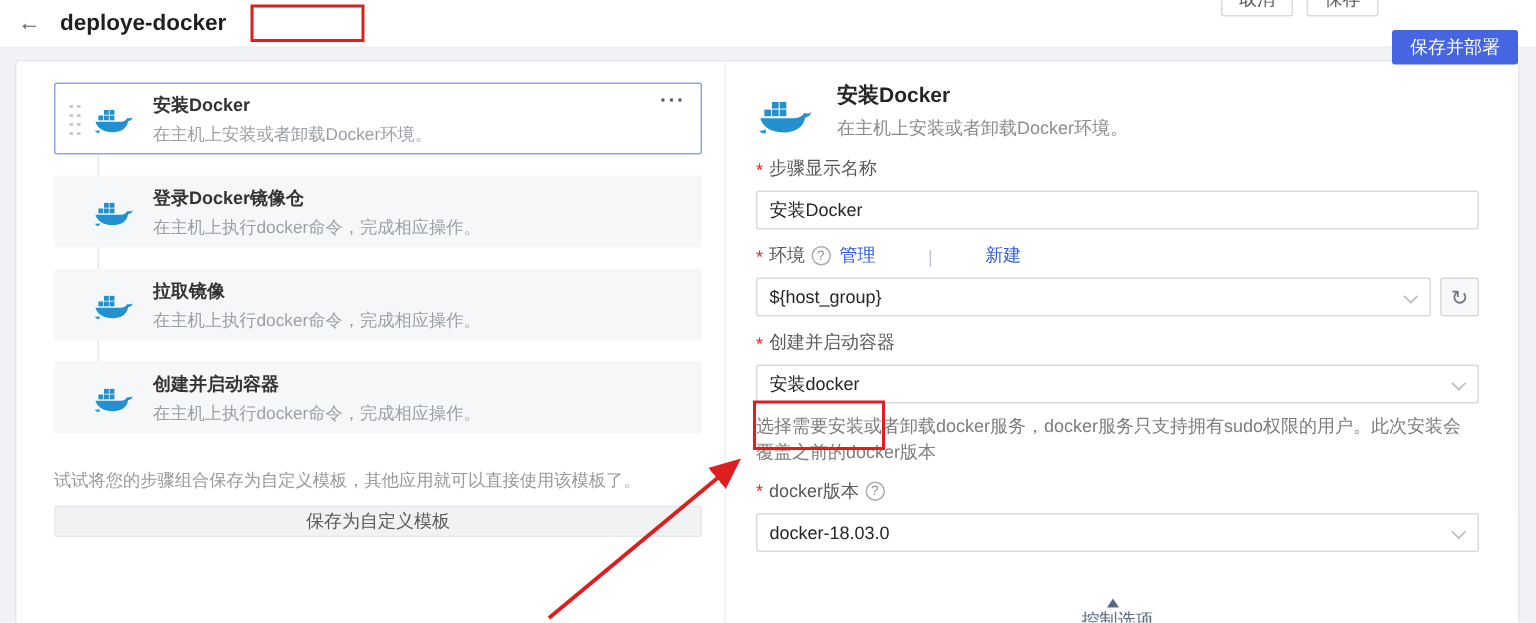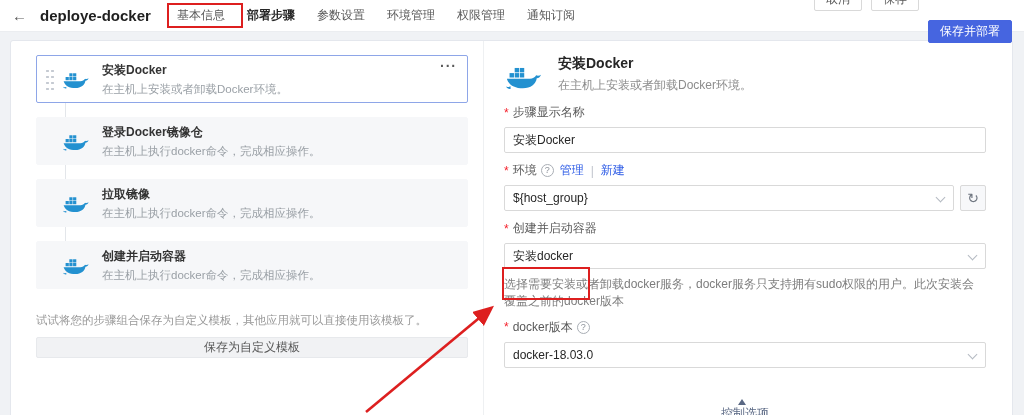--- a/index.html
+++ b/index.html
@@ -70,21 +70,21 @@
   .panel-head .whale svg { width:37px; height:29px; margin:3px 15px 0 2px; }
   .panel-title { font-size:14px; font-weight:bold; color:#262626; }
   .panel-desc { font-size:12px; color:#8c8c8c; margin-top:4px; }
 
   .field-label { display:flex; align-items:center; font-size:12px; color:#595959; margin:9px 0 6px; }
   .star { color:#f5222d; margin-right:4px; }
   .help-icon {
     width:13px; height:13px; border:1px solid #a9aeb5; border-radius:50%;
     font-size:9px; line-height:11px; text-align:center; color:#8c9199; margin:0 4px; flex:none;
   }
-  .label-links { display:flex; align-items:center; margin-left:2px; }
+  .label-links { display:flex; align-items:center; margin-left:2px;gap:28px; }
   .link { color:#2e5ce6; cursor:pointer; }
   .link-sep { color:#c0c4cc; margin:0 7px; }
 
   .text-input, .select {
     position:relative; height:26px; display:flex; align-items:center;
     border:1px solid #d9d9d9; border-radius:2px; background:#fff;
     padding:0 22px 0 8px; font-size:12px; color:#262626;
   }
   .select { cursor:pointer; }
   .chev {
@@ -125,28 +125,20 @@
       <rect x="9.7" y="4" width="3.1" height="3.1"></rect>
       <path d="M0.6,11.6 h16.2 c1.9,0 3.5,-0.9 4.4,-2.4 c1,0.4 2.5,0.3 3.4,-0.5 c-0.4,1.4 -1.5,2.3 -3,2.6 c-0.6,4.2 -4.2,7 -9.7,7 c-5.8,0 -10,-2.3 -11.3,-6.7 z"></path>
       <path d="M3.2,16.9 c-1.5,0.8 -2.7,0.6 -3.2,0.2 c0.6,1.2 2,1.9 3.2,1.6 z"></path>
     </g>
   </defs>
 </svg>
 
 <div class="header">
   <span class="back">←</span>
   <span class="app-title">deploye-docker</span>
-  <div class="tabs">
-    <span class="tab">基本信息</span>
-    <span class="tab active">部署步骤</span>
-    <span class="tab">参数设置</span>
-    <span class="tab">环境管理</span>
-    <span class="tab">权限管理</span>
-    <span class="tab">通知订阅</span>
-  </div>
   <div class="header-actions">
     <button class="btn">取消</button>
     <button class="btn">保存</button>
     <button class="btn primary">保存并部署</button>
   </div>
 </div>
 
 <div class="main">
 
   <div class="left-col">

